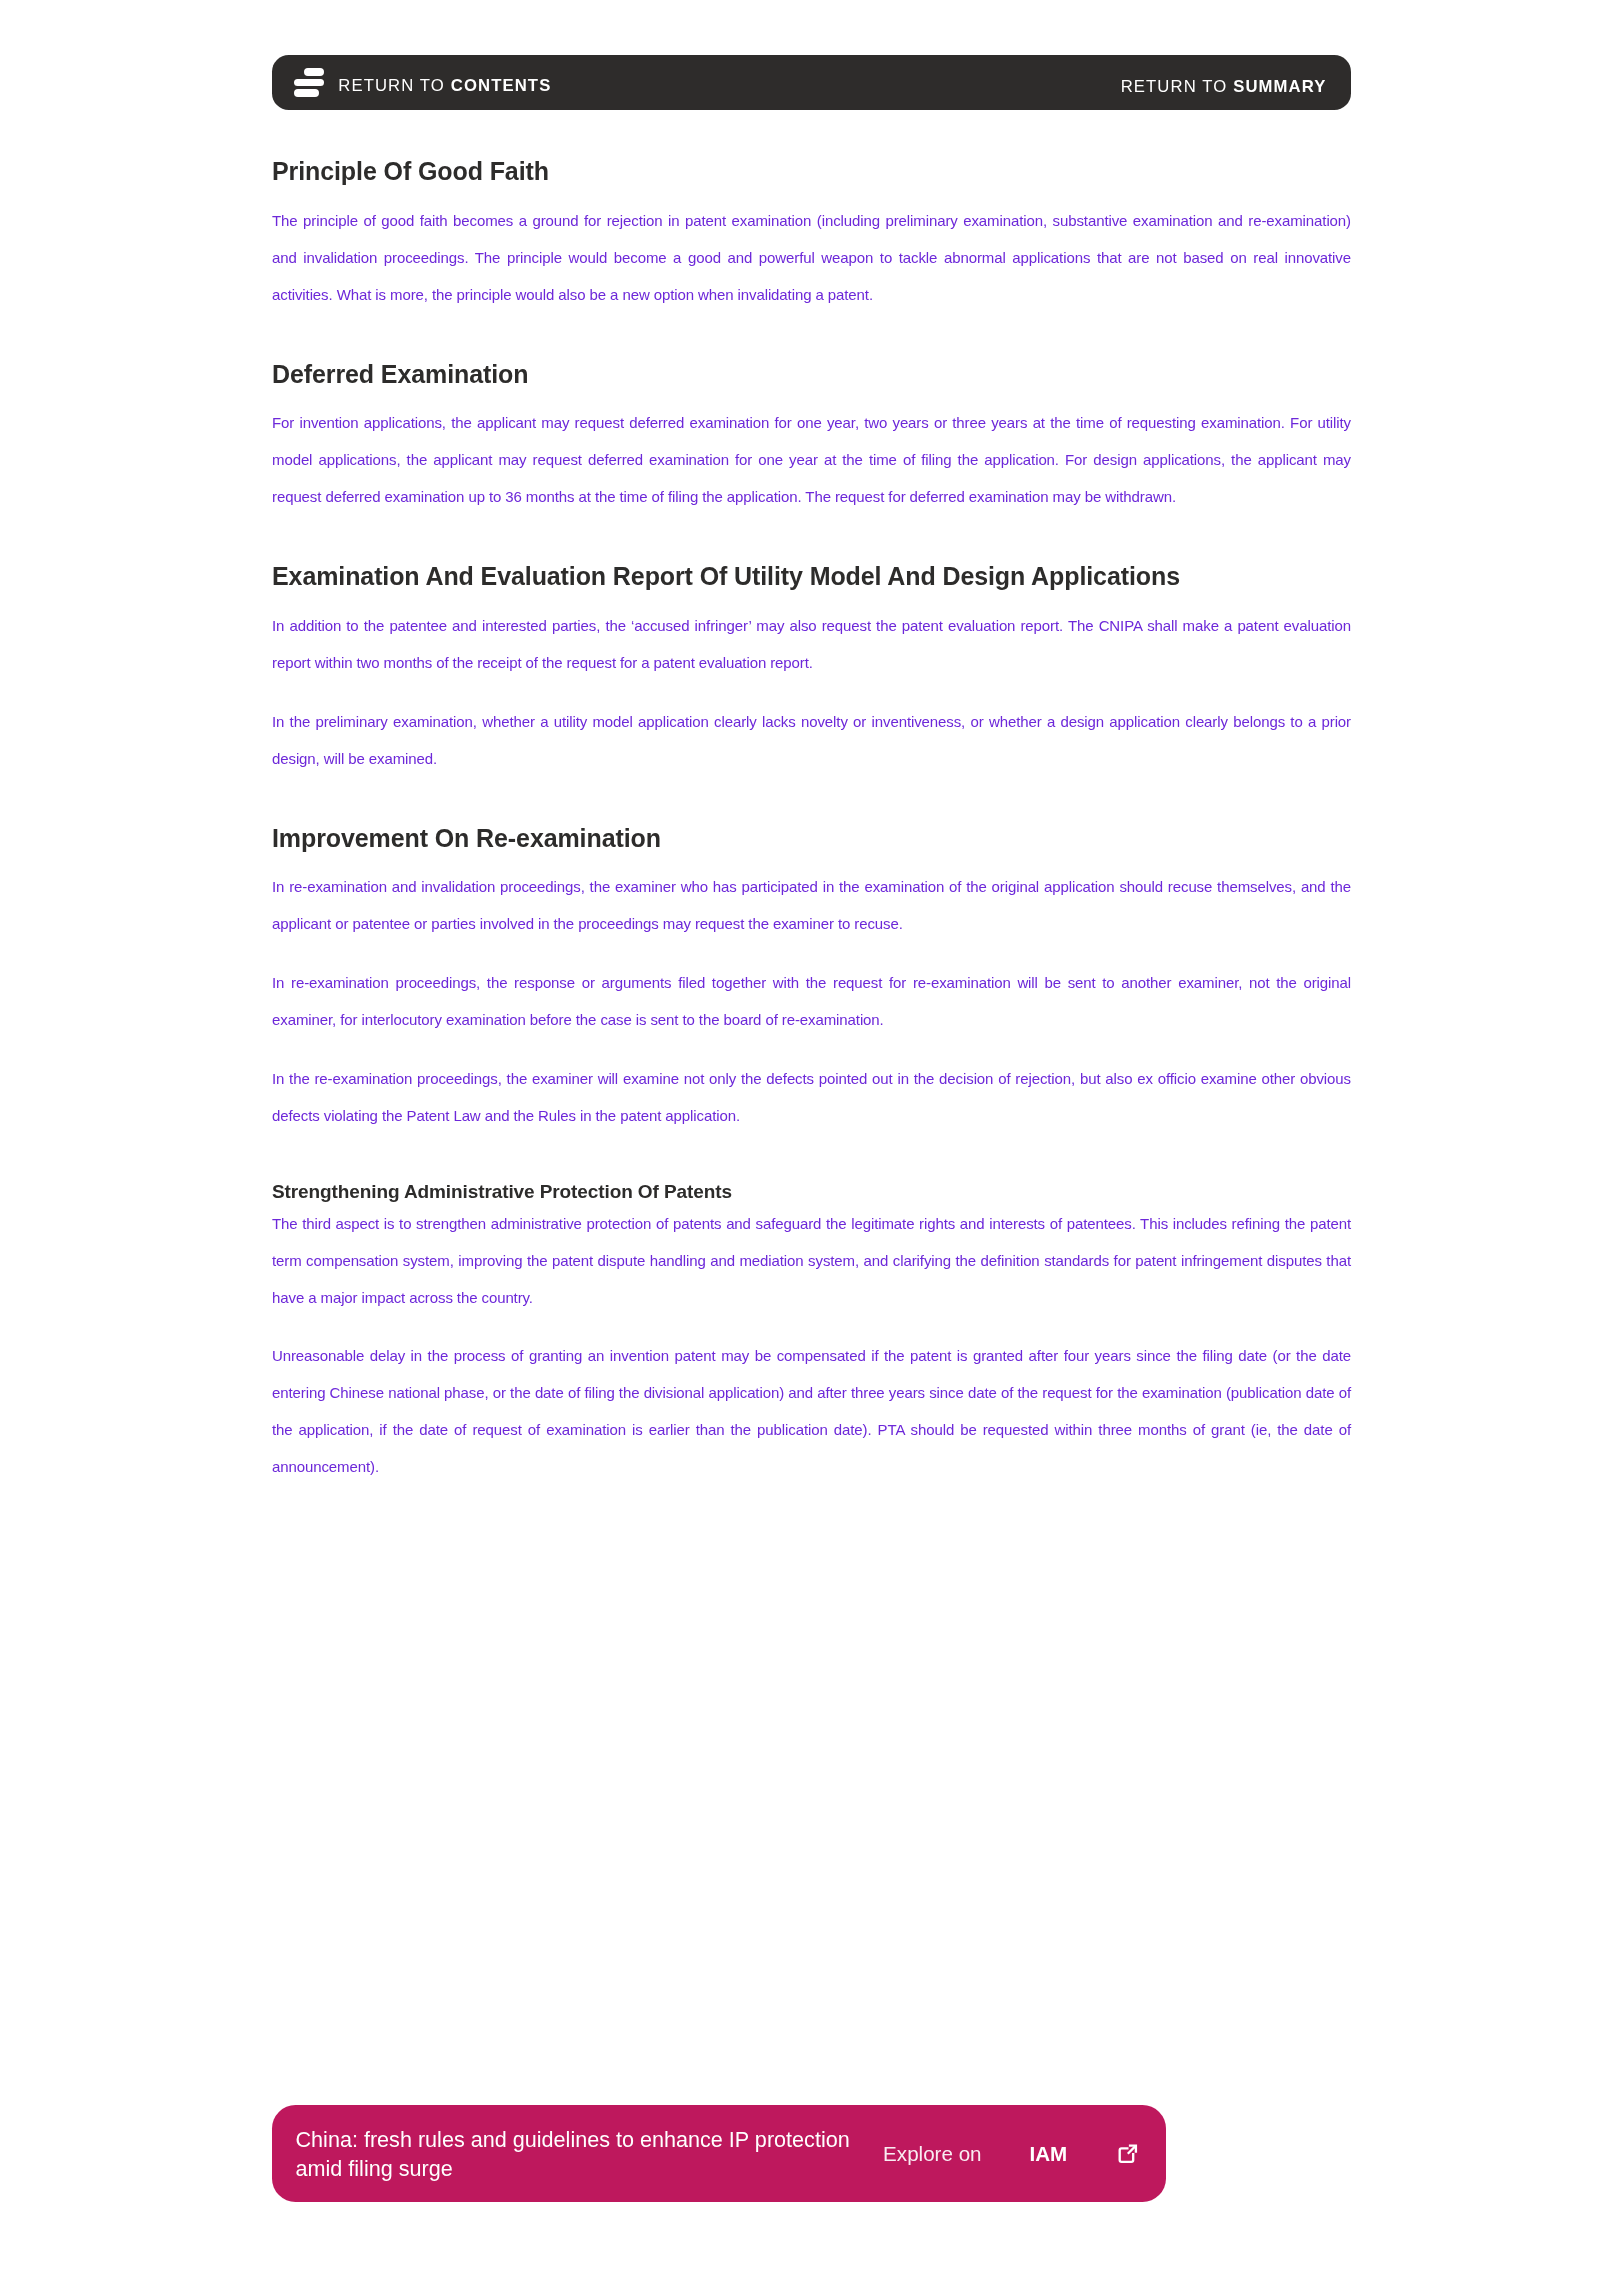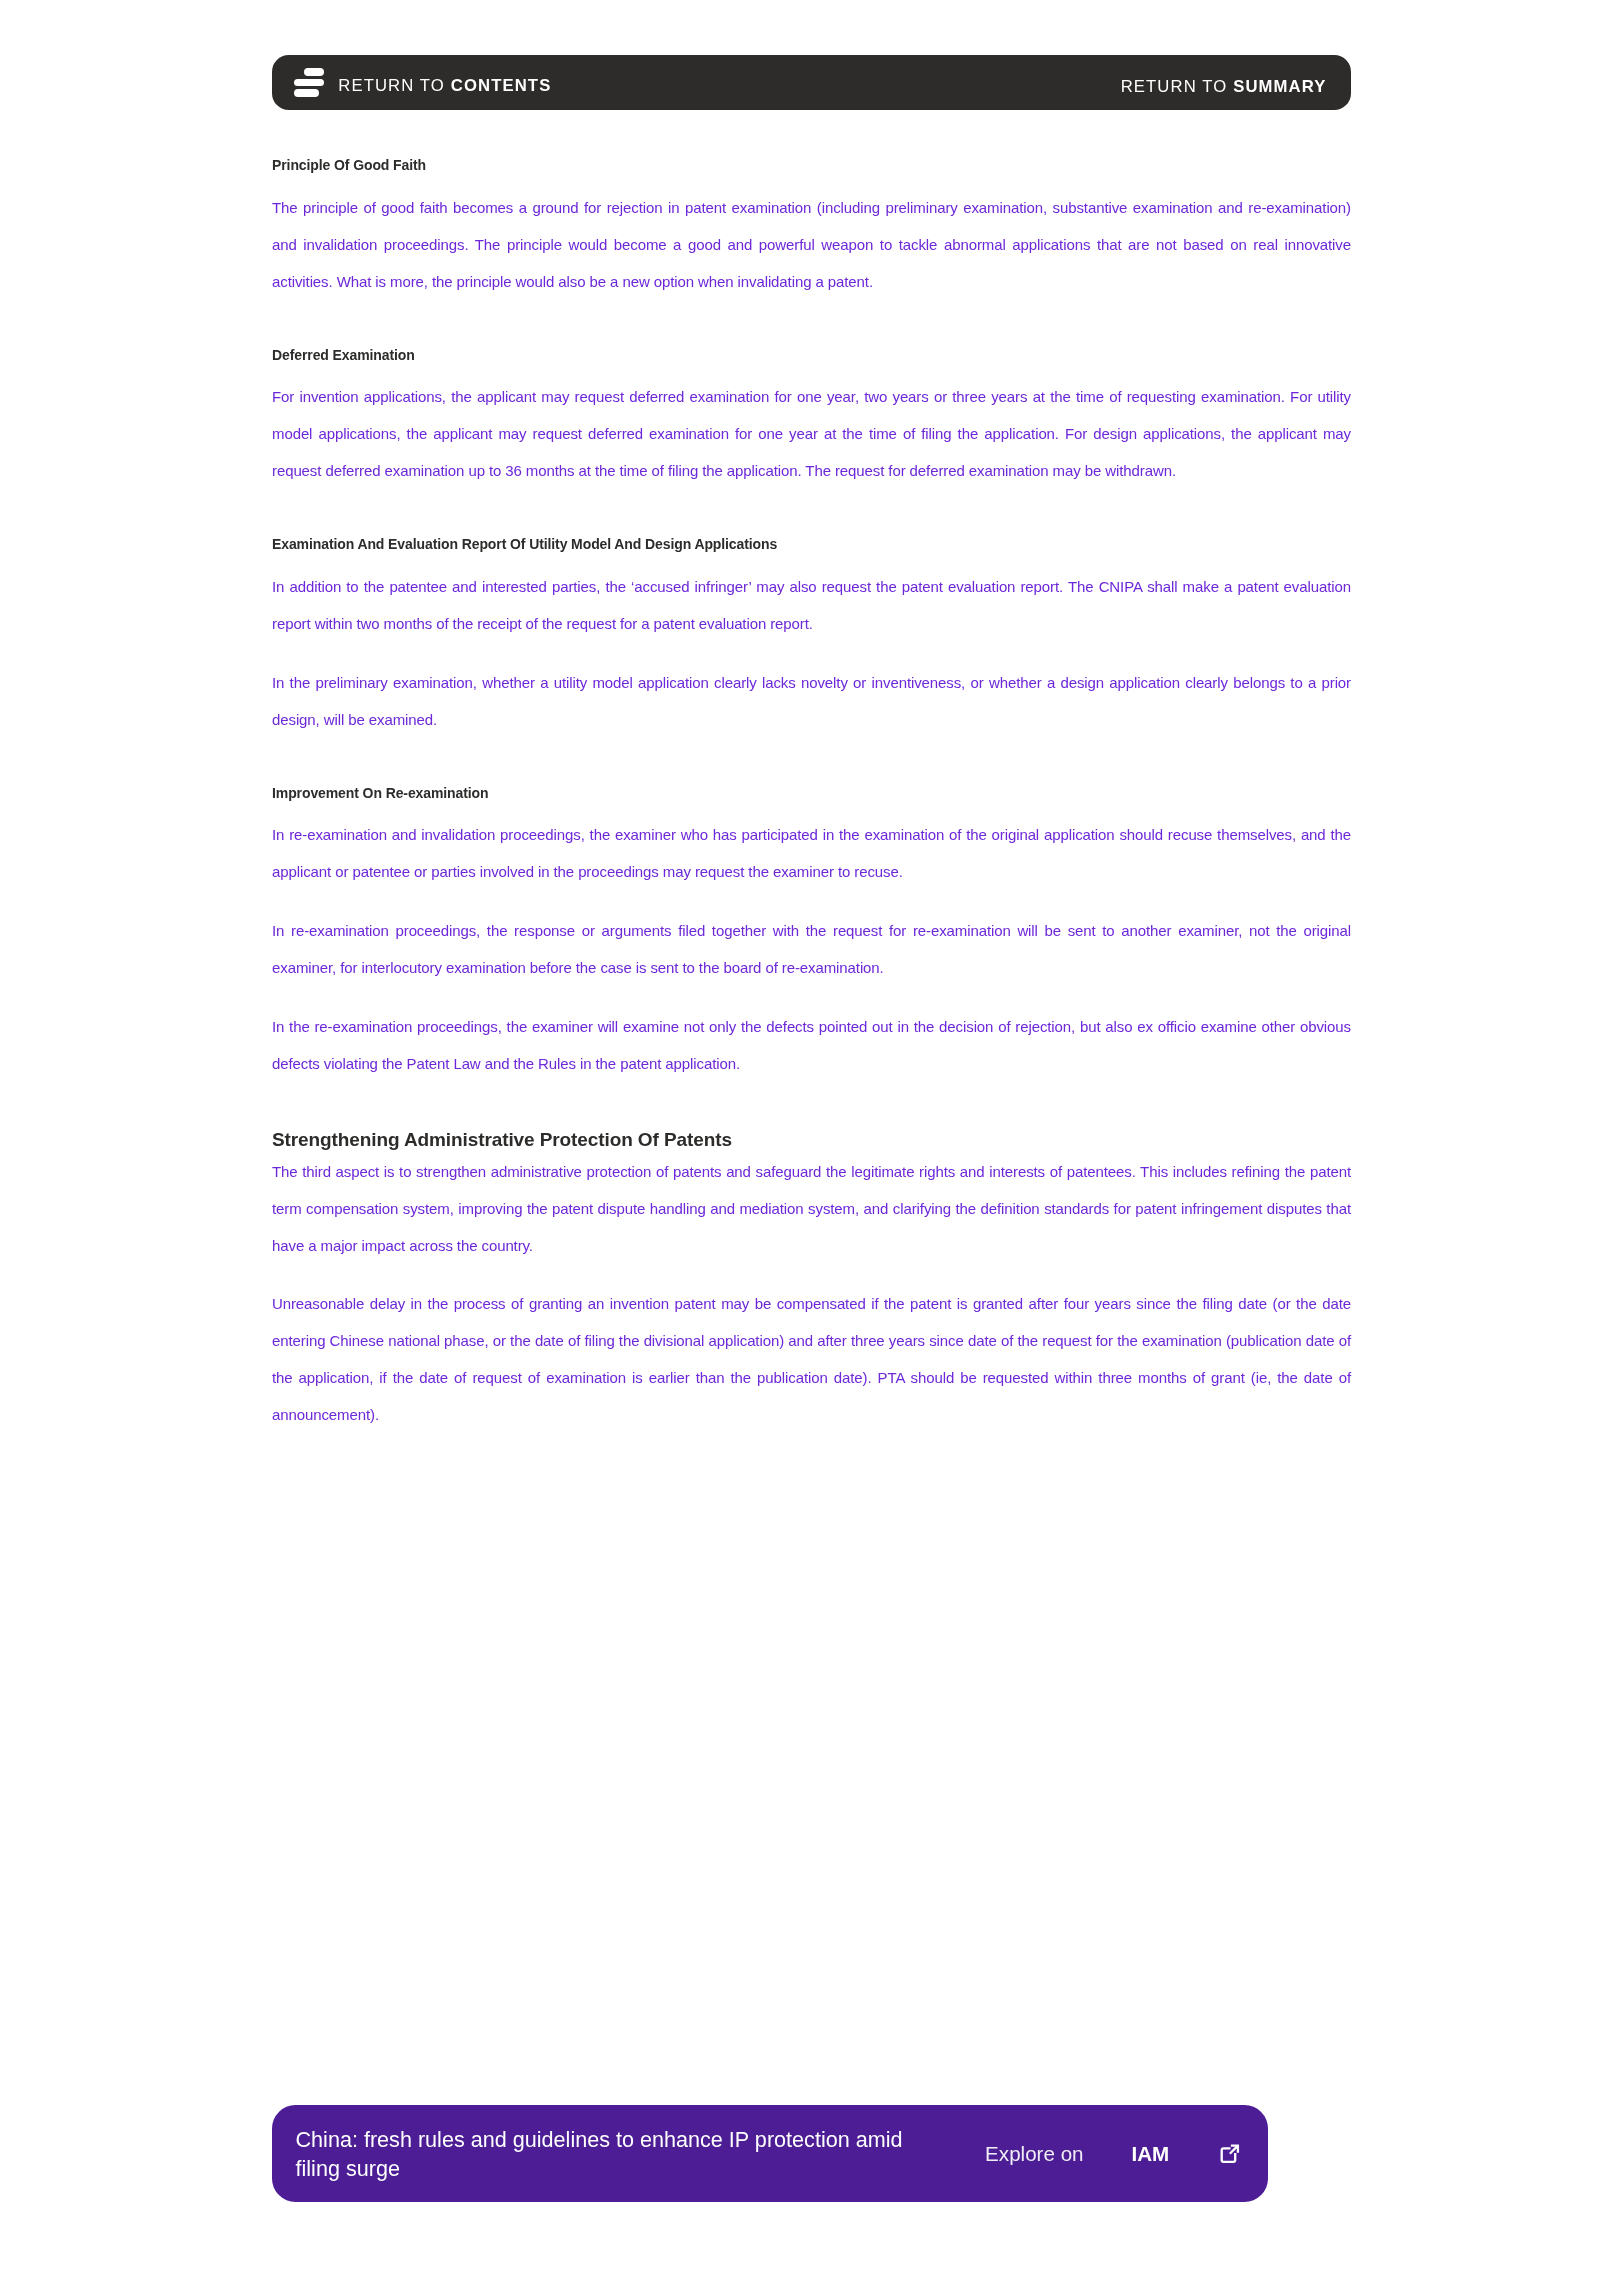--- a/index.html
+++ b/index.html
@@ -50,21 +50,21 @@
     font-size: 16.7px;
     letter-spacing: 1.1px;
     white-space: nowrap;
     margin-top: 8px;
   }
   .bar-label .prefix { margin-right: 5.9px; font-weight: 400; }
   .bar-label .bold { font-weight: 700; }
 
   
   .section h3 {
-    font-size: 14px;
+    font-size: 25px;
     font-weight: 700;
     color: #2d2c2b;
     margin: 47px 0 15.7px 0;
     letter-spacing: -0.1px;
   }
   .section:first-of-type h3 { margin-top: 56px; }
   .section h3.major {
     font-size: 19px;
     margin: 47px 0 2px 0;
   }
@@ -75,23 +75,23 @@
     text-align: justify;
     letter-spacing: -0.1px;
     margin: 0 0 21.6px 0;
   }
 
   
   .footerbar {
     position: absolute;
     left: 272px;
     top: 2105px;
-    width: 996px;
+    width: 894px;
     height: 97px;
-    background: #4c1d95;
+    background: #be185d;
     border-radius: 23.5px;
     display: flex;
     align-items: center;
     justify-content: space-between;
     padding: 0 27.4px 0 23.5px;
   }
   .footer-title {
     color: #ffffff;
     font-size: 21.6px;
     line-height: 29px;

